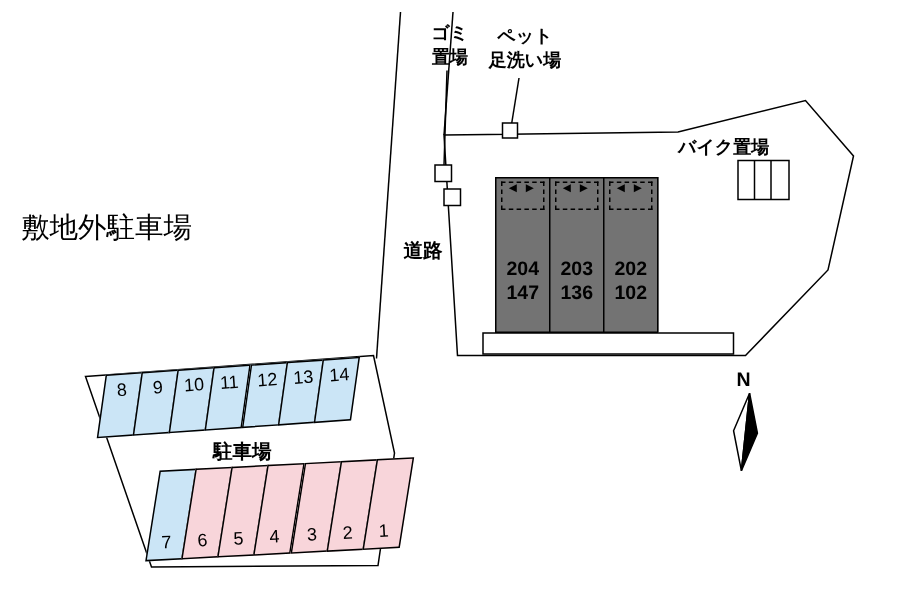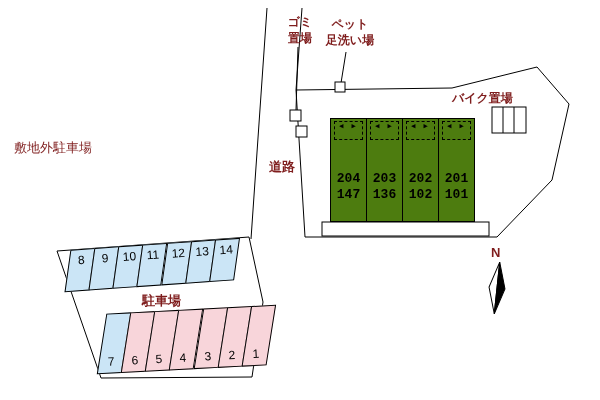--- a/index.html
+++ b/index.html
@@ -1,36 +1,36 @@
 <!DOCTYPE html>
 <html><head>
 <meta charset="utf-8">
 <style>
   html,body{margin:0;padding:0;}
   body{font-family:"Liberation Sans", sans-serif; background:#fff;}
   .canvas{position:relative;width:600px;height:400px;background:#fff;overflow:hidden;}
   .canvas svg{position:absolute;left:0;top:0;}
-  .abs{position:absolute;color:#7f1d1d;}
+  .abs{position:absolute;color:#000000;}
   .ln{stroke:#000;stroke-width:1;fill:none;}
   .shape{stroke:#000;stroke-width:1;fill:#fff;}
 
-  .title{left:14px;top:139px;font-size:13px;}
+  .title{left:14px;top:139px;font-size:19px;}
   .address{left:14px;top:176px;font-size:15px;}
 
   .small-label{font-size:12px;font-weight:bold;line-height:16px;text-align:center;}
   .garbage-label{left:282px;top:14px;width:36px;}
   .pet-label{left:318px;top:16px;width:64px;}
   .bike-label{left:452px;top:90px;}
   .road-label{left:257px;top:158px;font-size:13px;font-weight:bold;margin-left:12px;}
   .parking-label{left:142px;top:292px;font-size:13px;font-weight:bold;text-align:center;}
   .north-label{left:491px;top:245px;font-size:13px;font-weight:bold;}
 
   
   .building{position:absolute;left:330px;top:118px;display:flex;}
-  .unit{position:relative;width:37px;height:104px;background:#4d7c0f;border:1px solid #000;box-sizing:border-box;font-family:Liberation Mono, monospace;}
+  .unit{position:relative;width:37px;height:104px;background:#737373;border:1px solid #000;box-sizing:border-box;}
   .unit + .unit{margin-left:-1px;}
   .balcony{position:absolute;top:2px;left:3px;right:3px;height:17px;border:1px dashed #000;
            display:flex;justify-content:center;align-items:flex-start;}
   .arrows{font-size:7px;line-height:8px;letter-spacing:2px;}
   .unit-numbers{position:absolute;top:52px;left:0;right:0;text-align:center;
                 font-size:13px;font-weight:bold;line-height:16px;}
 
   
   .row{position:absolute;display:flex;}
   .row-top{left:66px;top:250px;width:170px;height:42px;transform:rotate(-4deg);transform-origin:left top;}
@@ -112,29 +112,20 @@
     </div>
     <div class="unit">
       <div class="balcony">
         <span class="arrows">◀ ▶</span>
       </div>
       <div class="unit-numbers">
         <div>202</div>
         <div>102</div>
       </div>
     </div>
-    <div class="unit">
-      <div class="balcony">
-        <span class="arrows">◀ ▶</span>
-      </div>
-      <div class="unit-numbers">
-        <div>201</div>
-        <div>101</div>
-      </div>
-    </div>
   </div>
 
   <div class="row row-top">
     <div class="stall">
         <span>8</span>
       </div>
     <div class="stall">
         <span>9</span>
       </div>
     <div class="stall">

